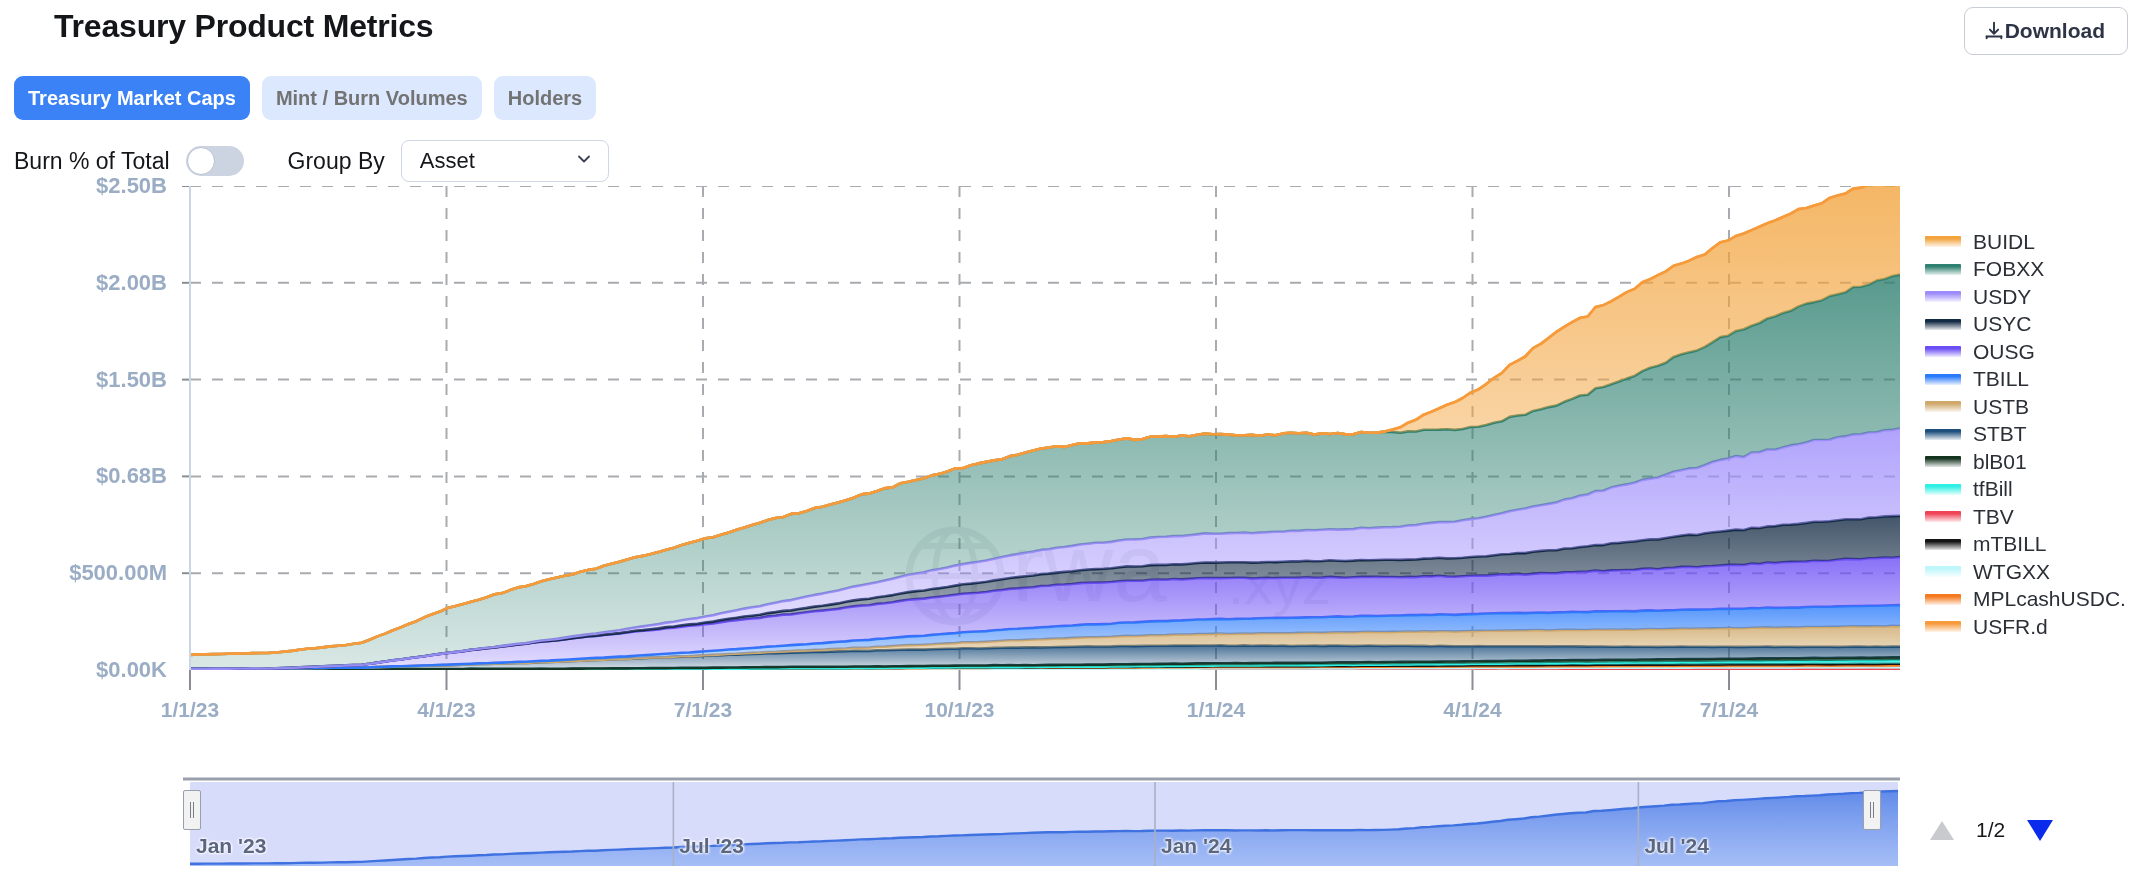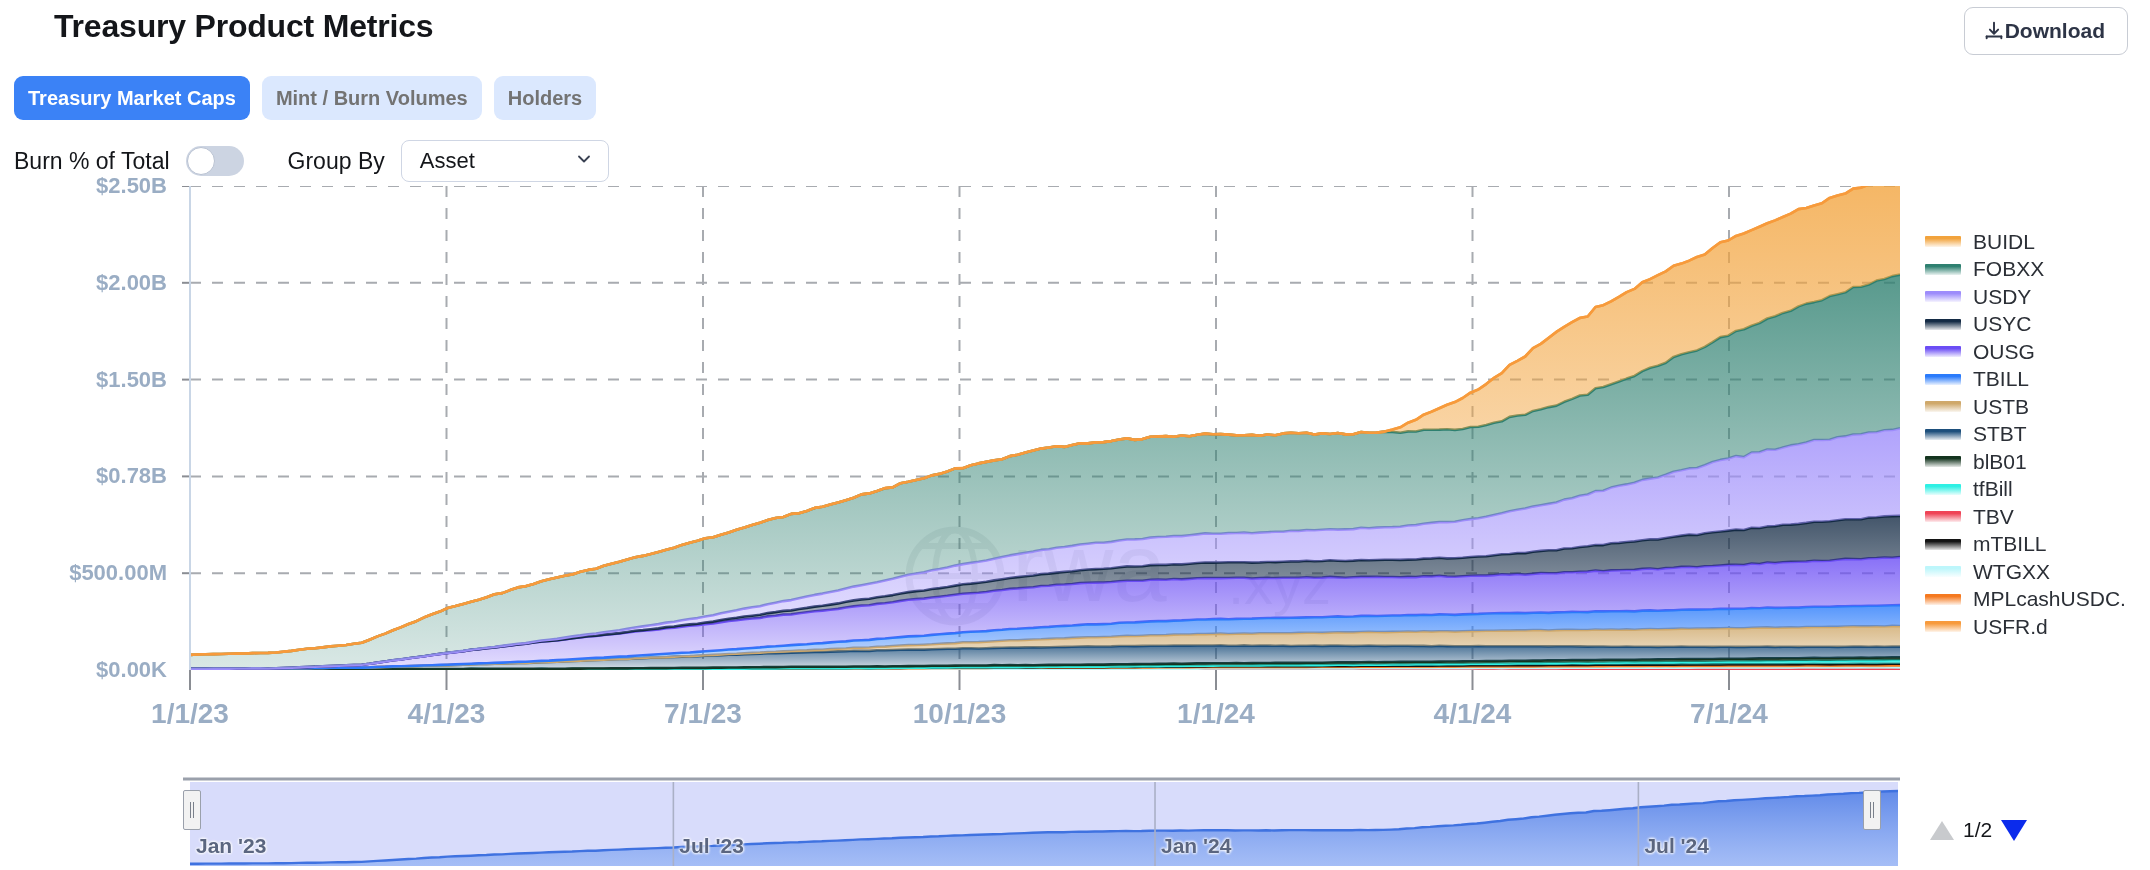--- a/index.html
+++ b/index.html
@@ -62,32 +62,32 @@
 
   
   .chart-wrap { position: absolute; left: 0; top: 186px; width: 2150px; height: 560px; }
   .ylabels { position: absolute; left: 0; top: 0; width: 175px; height: 500px; }
   .ylabel {
     position: absolute; right: 8px; transform: translateY(-50%);
     font-size: 22px; font-weight: 700; color: #9aadc4; white-space: nowrap;
   }
   .xlabel {
     position: absolute; transform: translateX(-50%);
-    font-size: 28px; font-weight: 700; color: #9aadc4; white-space: nowrap;
+    font-size: 21px; font-weight: 700; color: #9aadc4; white-space: nowrap;
   }
   .plot-svg { position: absolute; left: 0; top: 0; }
 
   
   .legend { position: absolute; left: 1925px; top: 228px; width: 225px; }
   .legend-item { display: flex; align-items: center; height: 27.5px; cursor: pointer; }
   .swatch { width: 36px; height: 11px; flex: 0 0 36px; margin-right: 12px; border-radius: 1px; }
   .legend-label { font-size: 21px; color: #2b2f36; white-space: nowrap; overflow: hidden; }
   .legend-nav {
     position: absolute; left: 1930px; top: 818px;
-    display: flex; align-items: center; gap: 9px;
+    display: flex; align-items: center; gap: 22px;
   }
   .legend-nav .pg { font-size: 21px; color: #14161a; }
   .tri-up {
     width: 0; height: 0; border-left: 12px solid transparent; border-right: 12px solid transparent;
     border-bottom: 19px solid #c8cacd; cursor: pointer;
   }
   .tri-down {
     width: 0; height: 0; border-left: 13px solid transparent; border-right: 13px solid transparent;
     border-top: 21px solid #0b2bec; cursor: pointer;
   }
@@ -146,21 +146,21 @@
             <path d="M6 9l6 6 6-6"></path>
           </svg>
       </span>
     </div>
   </div>
 
   <div class="chart-wrap">
     <div class="ylabels">
         <div class="ylabel" style="top: 484px;">$0.00K</div>
         <div class="ylabel" style="top: 387.2px;">$500.00M</div>
-        <div class="ylabel" style="top: 290.4px;">$0.78B</div>
+        <div class="ylabel" style="top: 290.4px;">$0.68B</div>
         <div class="ylabel" style="top: 193.6px;">$1.50B</div>
         <div class="ylabel" style="top: 96.8px;">$2.00B</div>
         <div class="ylabel" style="top: 0px;">$2.50B</div>
       </div>
     <svg class="plot-svg" width="2150" height="560">
       <defs>
         <clipPath id="plotclip">
             <rect x="190" y="0" width="1710" height="484"></rect>
           </clipPath>
       </defs>

